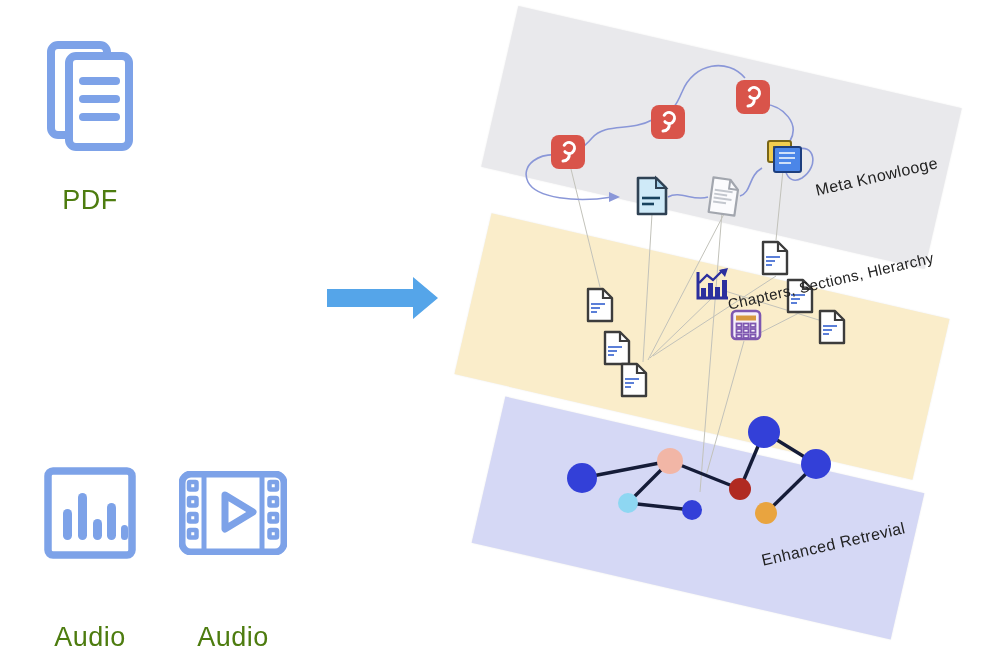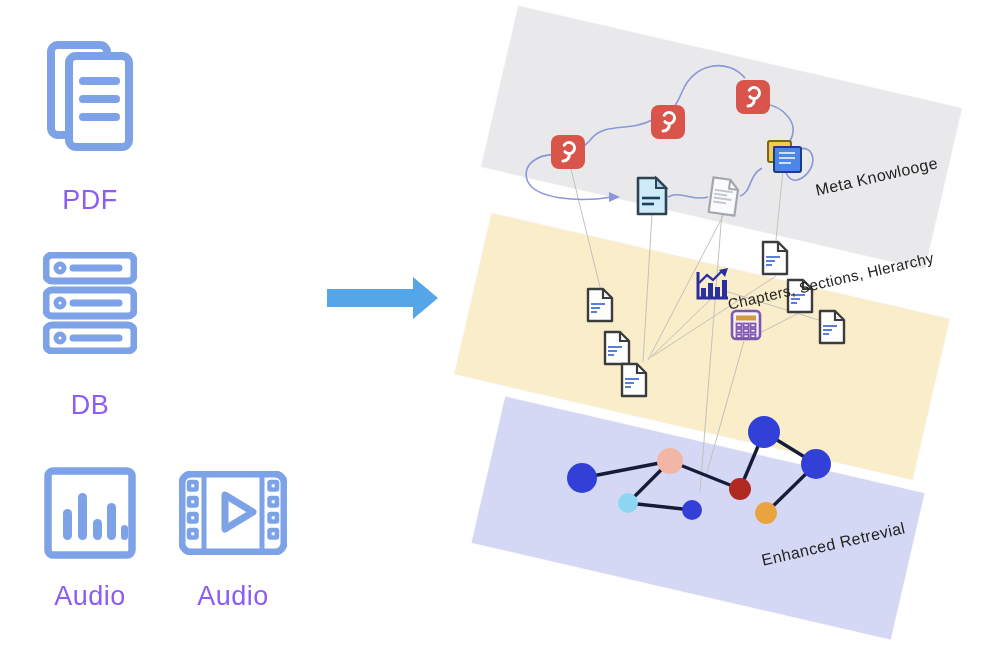--- a/index.html
+++ b/index.html
@@ -1,24 +1,24 @@
 <!DOCTYPE html>
 <html><head>
 <meta charset="utf-8">
 <style>
   html,body{margin:0;padding:0;background:#ffffff;}
   #canvas{position:relative;width:1000px;height:669px;background:#ffffff;overflow:hidden;
           font-family:"Liberation Sans",sans-serif;}
   
   .file-type{position:absolute;width:124px;display:flex;flex-direction:column;align-items:center;}
   .ft-slot{display:flex;align-items:center;justify-content:center;}
-  .ft-label{color:#8b5cf6;font-size:27px;letter-spacing:0.5px;white-space:nowrap;}
+  .ft-label{color:#4d7c0f;font-size:27px;letter-spacing:0.5px;white-space:nowrap;}
   .row1{top:40px;}  .row1 .ft-slot{height:112px;} .row1 .ft-label{margin-top:33px;}
   .row2{top:250px;} .row2 .ft-slot{height:105px;} .row2 .ft-label{margin-top:35px;}
-  .row3{top:464px;} .row3 .ft-slot{height:98px;}  .row3 .ft-label{margin-top:19px;}
+  .row3{top:464px;} .row3 .ft-slot{height:98px;}  .row3 .ft-label{margin-top:60px;}
   .col1{left:28px;} .col2{left:171px;}
   
   #flow-arrow{position:absolute;left:327px;top:276px;}
   
   .layer{position:absolute;box-shadow:0 0 2px rgba(0,0,0,0.08);}
   .layer-label{position:absolute;color:#222222;white-space:nowrap;transform-origin:left center;
                letter-spacing:0.4px;}
   #overlay{position:absolute;left:0;top:0;pointer-events:none;}
 </style>
 </head>
@@ -33,38 +33,20 @@
         <rect x="23" y="15" width="60" height="91" rx="7" fill="#ffffff" stroke="#7da2e8" stroke-width="8"></rect>
         <line x1="37" y1="40" x2="70" y2="40" stroke="#7da2e8" stroke-width="8" stroke-linecap="round"></line>
         <line x1="37" y1="58" x2="70" y2="58" stroke="#7da2e8" stroke-width="8" stroke-linecap="round"></line>
         <line x1="37" y1="76" x2="70" y2="76" stroke="#7da2e8" stroke-width="8" stroke-linecap="round"></line>
       </svg>
     </div>
     <div class="ft-label">PDF</div>
   </div>
 
 
-  <div class="file-type row2 col1">
-    <div class="ft-slot">
-      <svg width="94" height="102" viewBox="0 0 94 102">
-        <g fill="none" stroke="#7da2e8">
-          <rect x="3" y="3" width="88" height="26" rx="6" stroke-width="7"></rect>
-          <circle cx="17" cy="16" r="4" stroke-width="5"></circle>
-          <line x1="30" y1="16" x2="76" y2="16" stroke-width="7" stroke-linecap="round"></line>
-          <rect x="3" y="38" width="88" height="26" rx="6" stroke-width="7"></rect>
-          <circle cx="17" cy="51" r="4" stroke-width="5"></circle>
-          <line x1="30" y1="51" x2="76" y2="51" stroke-width="7" stroke-linecap="round"></line>
-          <rect x="3" y="73" width="88" height="26" rx="6" stroke-width="7"></rect>
-          <circle cx="17" cy="86" r="4" stroke-width="5"></circle>
-          <line x1="30" y1="86" x2="76" y2="86" stroke-width="7" stroke-linecap="round"></line>
-        </g>
-      </svg>
-    </div>
-    <div class="ft-label">DB</div>
-  </div>
 
 
   <div class="file-type row3 col1">
     <div class="ft-slot">
       <svg width="92" height="92" viewBox="0 0 92 92">
         <rect x="4" y="4" width="84" height="84" rx="5" fill="#ffffff" stroke="#7da2e8" stroke-width="7.5"></rect>
         <g fill="#7da2e8">
           <rect x="19" y="42" width="9" height="31" rx="4.5"></rect>
           <rect x="34" y="26" width="9" height="47" rx="4.5"></rect>
           <rect x="49" y="52" width="9" height="21" rx="4.5"></rect>

